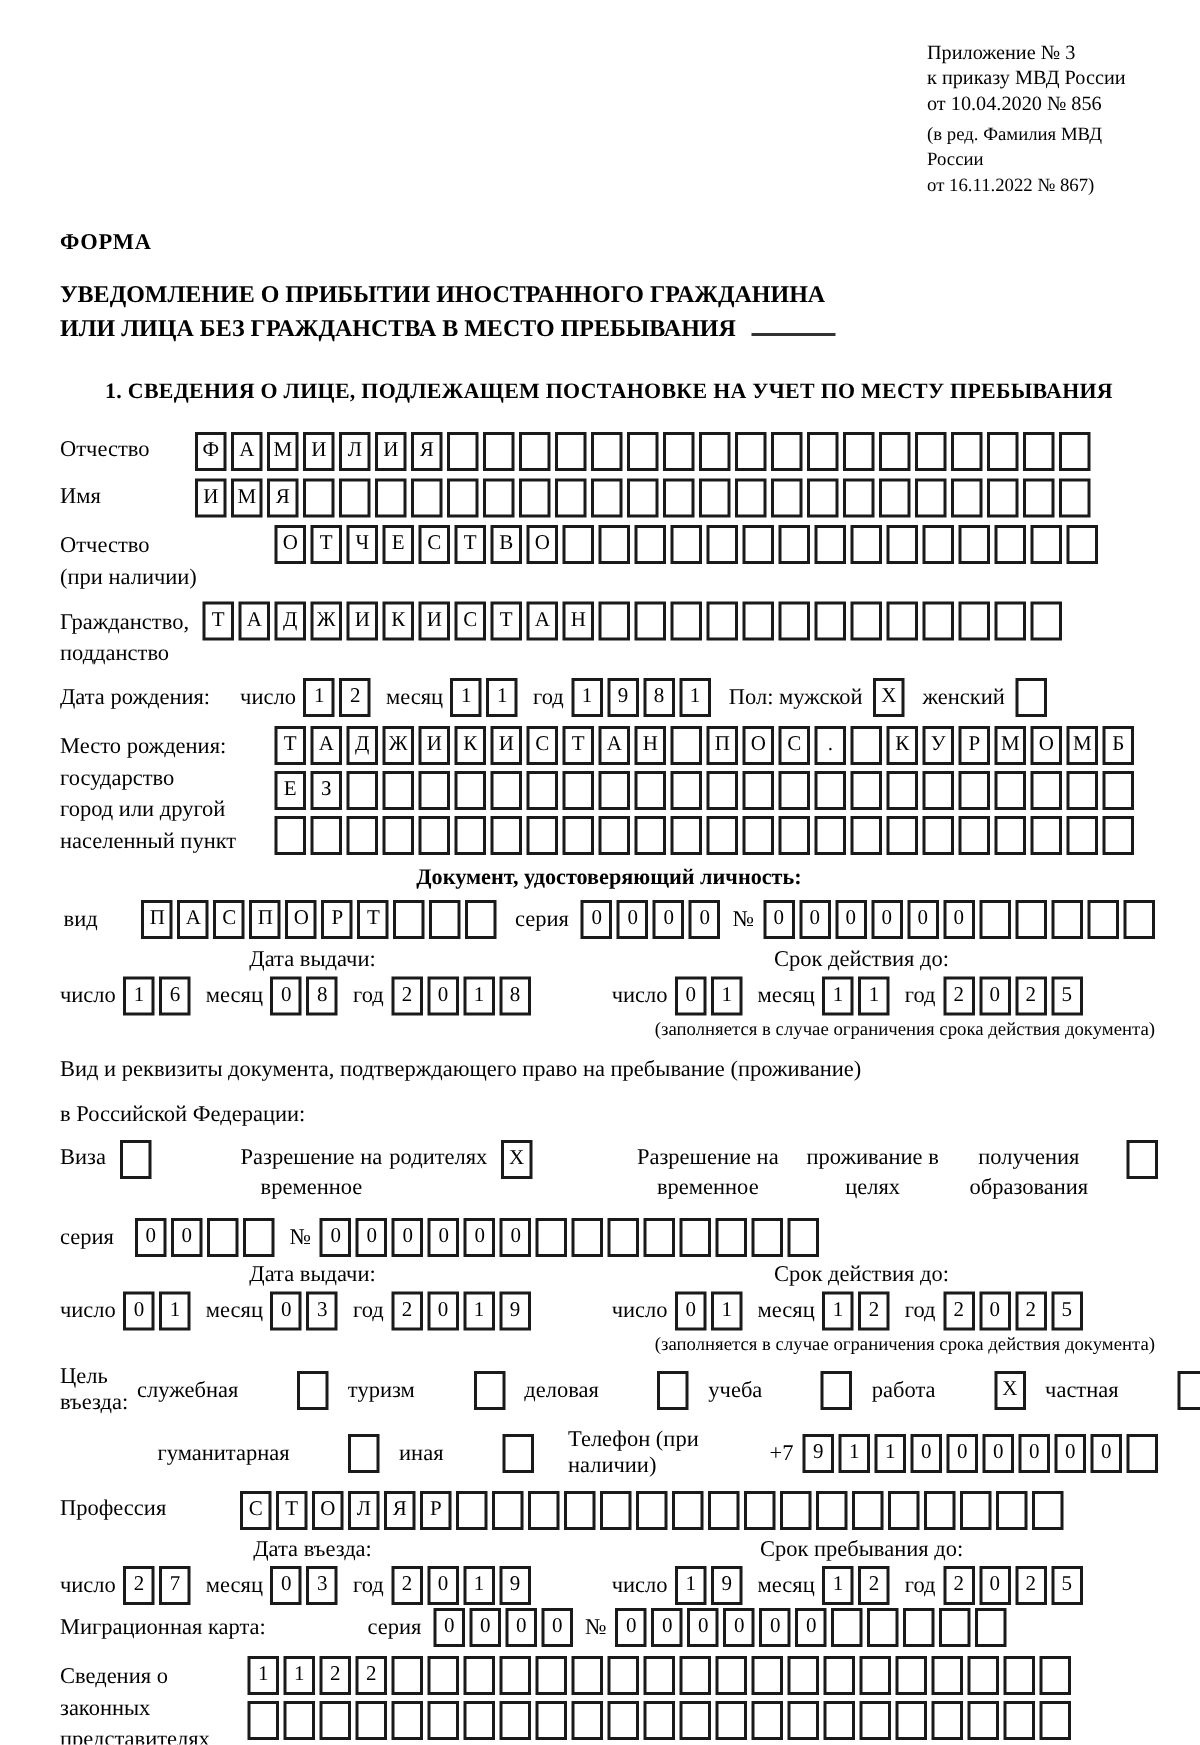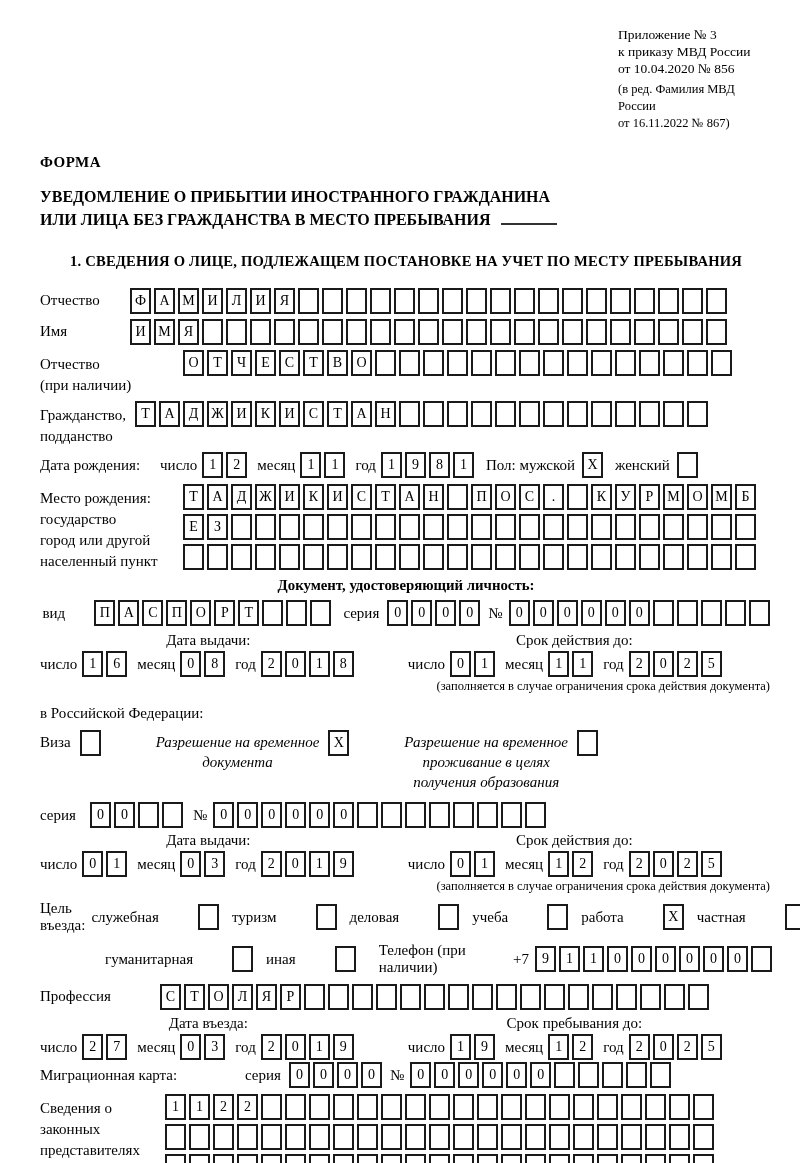--- a/index.html
+++ b/index.html
@@ -57,21 +57,21 @@
 
   .dochead { text-align: center; font-weight: bold; font-size: 14.8px; margin: 4px 0 6px 0; }
 
   .para { line-height: 26px; margin: 4px 0 2px 0; }
 
   
   .permit-row { display: flex; align-items: flex-start; margin: 4px 0 10px 0; gap: 39px; }
   .pitem { display: inline-flex; align-items: flex-start; margin-right: 16px; }
   .pitem:last-child { margin-right: 0; }
   .pitem .ptxt { padding-top: 4px; margin-right: 9px; }
-  .plines { display: inline-flex; flex-direction: column; text-align: center; line-height: 20px; padding-top: 2px; margin-right: 9px; font-style: italic; }
+  .plines { display: inline-flex; flex-direction: row; text-align: center; line-height: 20px; padding-top: 2px; margin-right: 9px; }
 
   
   .purpose-row { display: flex; align-items: center; margin-bottom: 8px; flex-wrap: nowrap; }
   .purpose-row .ptag { margin-right: 6px; }
   .pi { display: inline-flex; align-items: center; margin-right: 13px; gap: 32px; }
   .pi:last-child { margin-right: 0; }
   .pi .pl { margin-right: 7px; }
   .indent { margin-left: 65px; }
   .phone-lbl { margin: 0 14px 0 10px; }
   .pfx { margin-right: 6px; }
@@ -439,33 +439,34 @@
       <span class="cells">
           <span class="cell">2</span>
           <span class="cell">0</span>
           <span class="cell">2</span>
           <span class="cell">5</span>
         </span>
     </span>
   </div>
   <div class="note">(заполняется в случае ограничения срока действия документа)</div>
 
+  <div class="para">Вид и реквизиты документа, подтверждающего право на пребывание (проживание)</div>
   <div class="para">в Российской Федерации:</div>
 
   <div class="permit-row">
     <span class="pitem">
       <span class="ptxt">Виза</span>
       <span class="cells">
           <span class="cell"></span>
         </span>
     </span>
     <span class="pitem">
       <span class="plines">
         <span>Разрешение на временное</span>
-        <span>документа</span>
+        <span>родителях</span>
       </span>
       <span class="cells">
           <span class="cell">X</span>
         </span>
     </span>
     <span class="pitem">
       <span class="plines">
         <span>Разрешение на временное</span>
         <span>проживание в целях</span>
         <span>получения образования</span>

